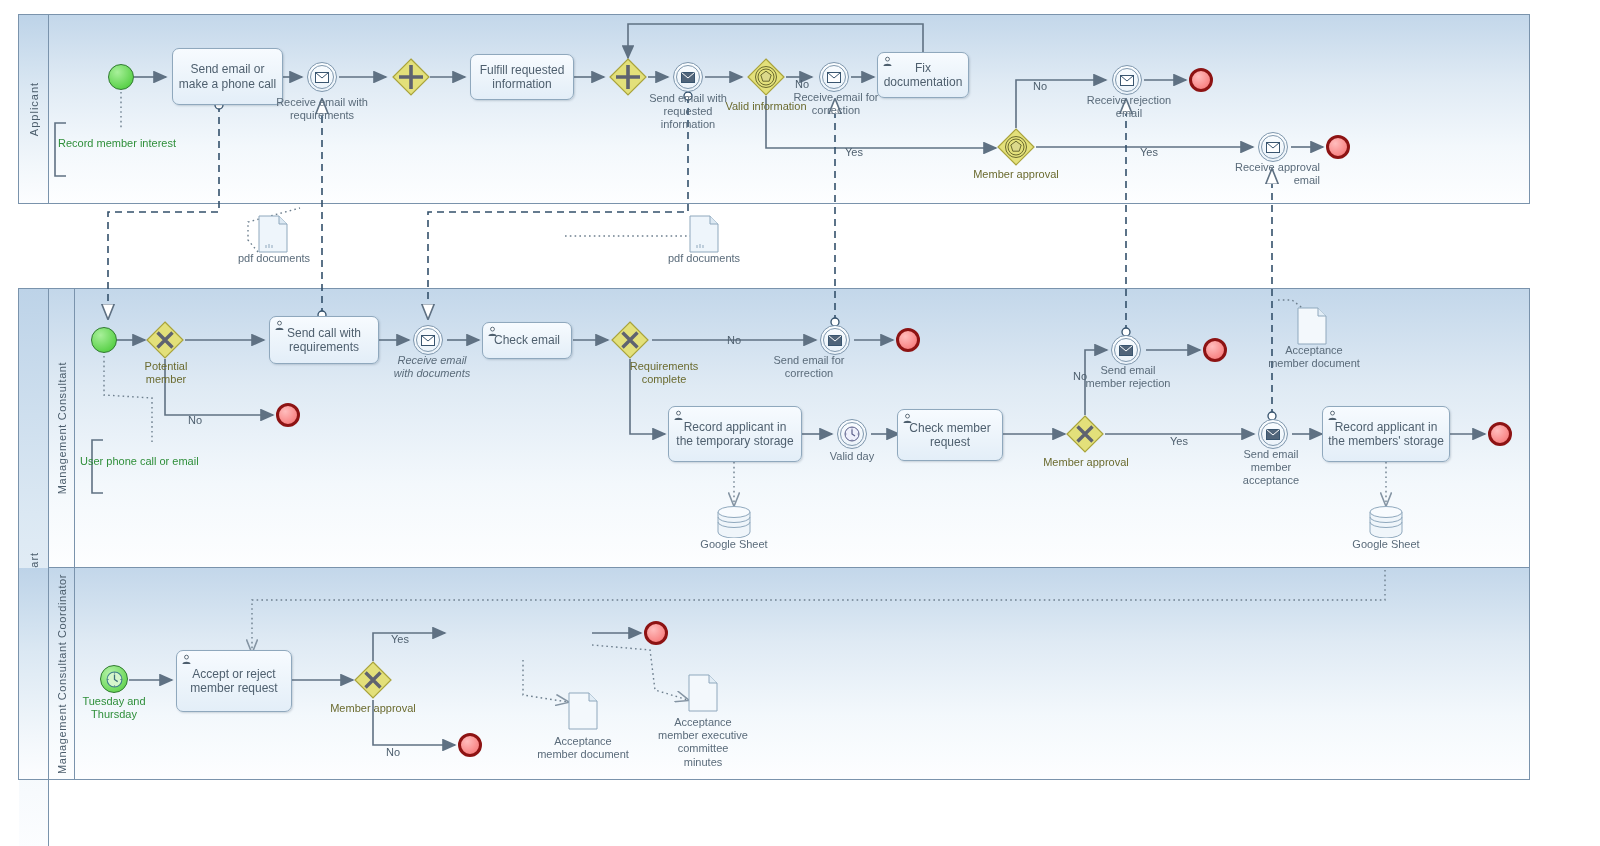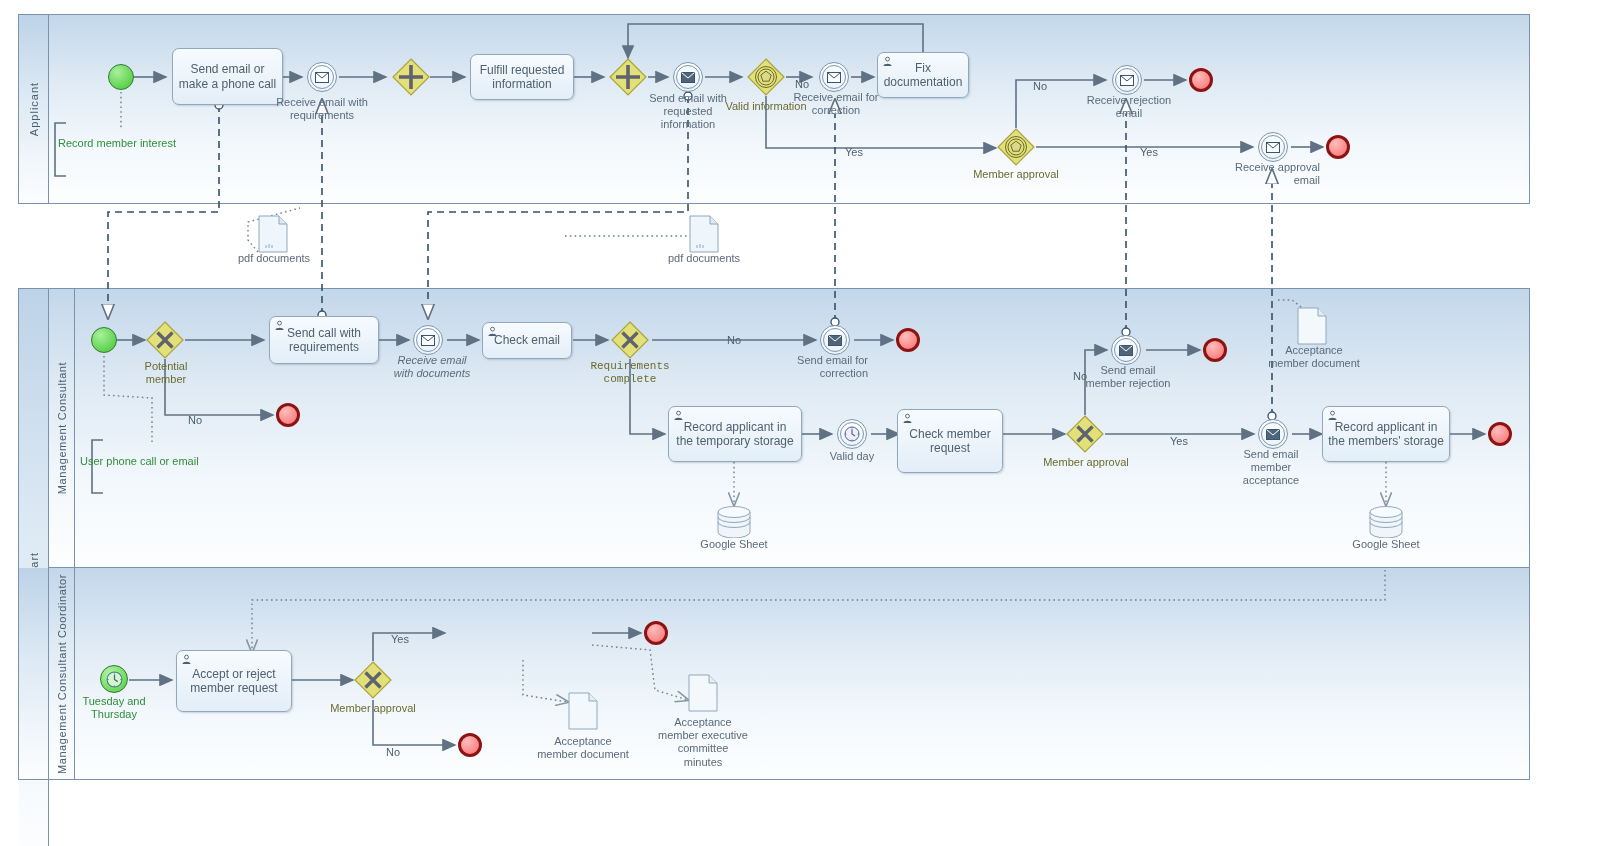--- a/index.html
+++ b/index.html
@@ -353,50 +353,50 @@
       </svg>
     <span class="tlbl">Check email</span>
   </div>
 
   <div class="gw" style="left:611px;top:321px;">
     <svg class="dia" viewBox="0 0 38 38">
         <polygon points="19,1 37,19 19,37 1,19" fill="#e3e07a" stroke="#a9a33c" stroke-width="1.2"></polygon>
         <path d="M11.5,11.5 L26.5,26.5 M26.5,11.5 L11.5,26.5" stroke="#5f6370" stroke-width="3.4" fill="none"></path>
       </svg>
   </div>
-  <div class="elabel" style="left:578px;top:360px;width:104px;color:#6b6b2f;font-family:Liberation Mono, monospace;">Requirements complete</div>
+  <div class="elabel" style="left:612px;top:360px;width:104px;color:#6b6b2f;">Requirements complete</div>
 
   <div class="ev ev-int" style="left:820px;top:325px;">
     <svg width="14" height="11" viewBox="0 0 14 11">
         <rect x="0.5" y="0.5" width="13" height="10" fill="#51657a" stroke="#39556f"></rect>
         <path d="M0.5,0.5 L7,6 L13.5,0.5" fill="none" stroke="#ffffff"></path>
       </svg>
   </div>
-  <div class="elabel" style="left:784px;top:354px;width:84px;text-align:right;">Send email for correction</div>
+  <div class="elabel" style="left:767px;top:354px;width:84px;">Send email for correction</div>
 
   <div class="ev ev-end" style="left:896px;top:328px;"></div>
 
   <div class="task" style="left:668px;top:406px;width:134px;height:56px;">
     <svg class="umark" viewBox="0 0 12 12">
         <circle cx="6" cy="3.4" r="2.1" fill="#ffffff" stroke="#4e5f6e" stroke-width="1"></circle>
         <path d="M1.6,11 C1.6,7.6 10.4,7.6 10.4,11 Z" fill="#4e5f6e"></path>
       </svg>
     <span class="tlbl">Record applicant in the temporary storage</span>
   </div>
 
   <div class="ev ev-int" style="left:837px;top:419px;">
     <svg width="16" height="16" viewBox="0 0 16 16">
         <circle cx="8" cy="8" r="7" fill="#eef0fb" stroke="#5b5f8a" stroke-width="1"></circle>
         <path d="M8,3.3 L8,8 L11,10" stroke="#5b5f8a" stroke-width="1.2" fill="none"></path>
         <path d="M8,1.3 L8,2.4 M14.7,8 L13.6,8 M8,14.7 L8,13.6 M1.3,8 L2.4,8" stroke="#5b5f8a" stroke-width="1"></path>
       </svg>
   </div>
   <div class="elabel" style="left:812px;top:450px;width:80px;">Valid day</div>
 
-  <div class="task" style="left:897px;top:409px;width:106px;height:64px;">
+  <div class="task" style="left:897px;top:409px;width:106px;height:52px;">
     <svg class="umark" viewBox="0 0 12 12">
         <circle cx="6" cy="3.4" r="2.1" fill="#ffffff" stroke="#4e5f6e" stroke-width="1"></circle>
         <path d="M1.6,11 C1.6,7.6 10.4,7.6 10.4,11 Z" fill="#4e5f6e"></path>
       </svg>
     <span class="tlbl">Check member request</span>
   </div>
 
   <div class="gw" style="left:1066px;top:415px;">
     <svg class="dia" viewBox="0 0 38 38">
         <polygon points="19,1 37,19 19,37 1,19" fill="#e3e07a" stroke="#a9a33c" stroke-width="1.2"></polygon>

